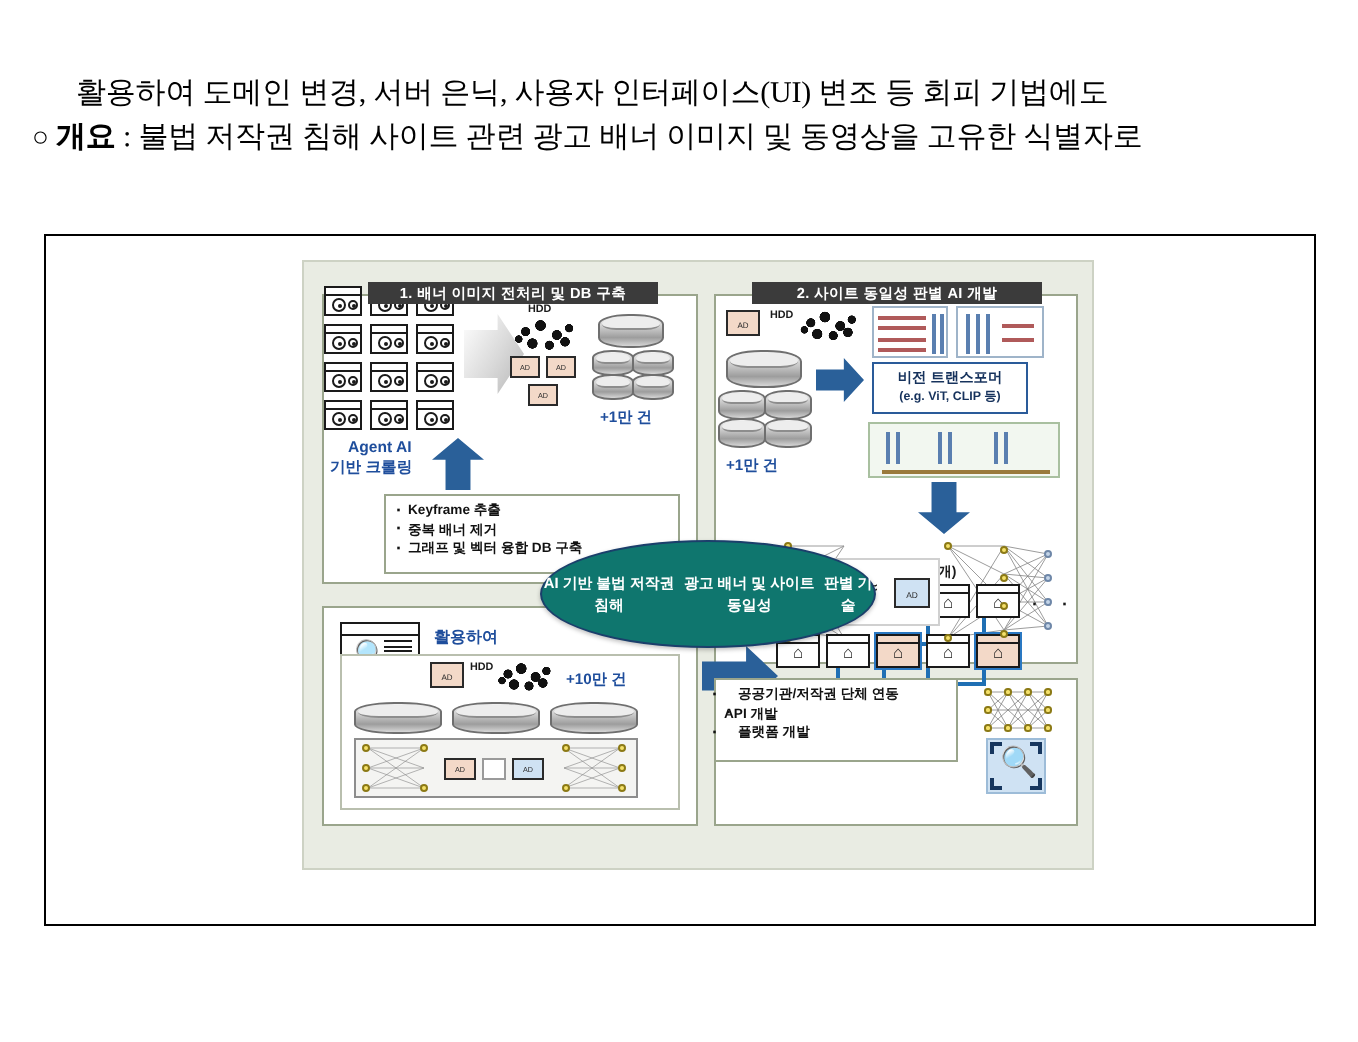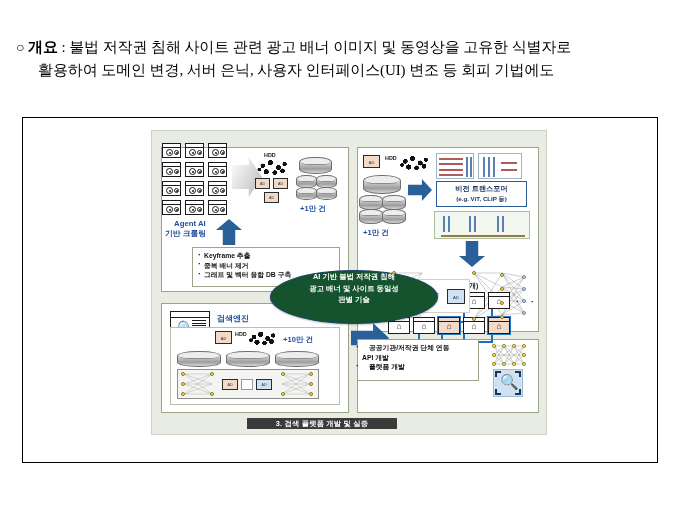--- a/index.html
+++ b/index.html
@@ -298,31 +298,31 @@
   }
 
   
   .center-oval {
     position: absolute;
     left: 118px;
     top: 139px;
     width: 166px;
     height: 52px;
     border-radius: 50%;
-    background: #14532d;
+    background: #0f766e;
     border: 1px solid #1b3f6b;
     color: #ffffff;
     font-family: "Liberation Sans", "DejaVu Sans", sans-serif;
     font-weight: bold;
     font-size: 7.4px;
     line-height: 11.5px;
     text-align: center;
     display: flex;
-    flex-direction: column;
     align-items: center;
+    justify-content: center;
     z-index: 30;
     box-shadow: 0 1px 2px rgba(0,0,0,0.25);
   }
 
   
   .vit-box {
     position: absolute;
     background: #ffffff;
     border: 1.4px solid #2a5b99;
     box-sizing: border-box;
@@ -468,35 +468,36 @@
 </style>
 </head>
 <body>
 
 <div class="section-title-wrap">
   <div class="title-dotted"></div>
 </div>
 
 <div class="body-block">
   <div class="para">
+    <span class="ln indent">활용하여 도메인 변경, 서버 은닉, 사용자 인터페이스(UI) 변조 등 회피 기법에도</span>
     <span class="ln"><span class="bullet-mark">○</span> <span class="lead">개요</span><span> : </span><span>불법 저작권 침해 사이트 관련 광고 배너 이미지 및 동영상을 고유한 식별자로</span></span>
-    <span class="ln indent">활용하여 도메인 변경, 서버 은닉, 사용자 인터페이스(UI) 변조 등 회피 기법에도</span>
   </div>
 </div>
 
 <div class="figure-frame">
 
   <div class="diagram">
 
     <div class="panel panel-1"></div>
     <div class="panel panel-2"></div>
     <div class="panel panel-3"></div>
     <div class="panel panel-4"></div>
 
-    <div class="hdr-bar hdr-3">3. 검색 플랫폼 개발 및 실증</div>
+    <div class="hdr-bar hdr-1">1. 배너 이미지 전처리 및 DB 구축</div>
+    <div class="hdr-bar hdr-2">2. 사이트 동일성 판별 AI 개발</div>
 
     <div class="crawl-grid">
       <div class="crawl-cell win" style="left:0px;  top:0px;">
           <span class="gear" style="left:3px; top:5px; width:7px; height:7px;"></span>
           <span class="gear" style="left:11px; top:6px; width:5px; height:5px;"></span>
         </div>
       <div class="crawl-cell win" style="left:23px; top:0px;">
           <span class="gear" style="left:3px; top:5px; width:7px; height:7px;"></span>
           <span class="gear" style="left:11px; top:6px; width:5px; height:5px;"></span>
         </div>
@@ -596,21 +597,21 @@
       <span class="tf-col" style="left:33px; top:3px; height:20px;"></span>
     </div>
     <div class="tf-strip" style="left:326px; top:22px; width:44px; height:26px;">
       <span class="tf-col" style="left:4px;  top:3px; height:20px;"></span>
       <span class="tf-col" style="left:9px;  top:3px; height:20px;"></span>
       <span class="tf-col" style="left:14px; top:3px; height:20px;"></span>
       <span class="tf-row" style="left:22px; top:8px; width:16px;"></span>
       <span class="tf-row" style="left:22px; top:15px; width:16px;"></span>
     </div>
 
-    <div class="vit-box" style="left:284px; top:50px; width:91px; height:26px;">
+    <div class="vit-box" style="left:284px; top:50px; width:78px; height:26px;">
       <span>비전 트랜스포머</span>
       <span class="sub">(e.g. ViT, CLIP 등)</span>
     </div>
 
     <div class="tf-strip" style="left:282px; top:80px; width:96px; height:28px; background:#f2f7f0; border-color:#a9c0a0;">
       <span class="tf-col" style="left:8px;  top:4px; height:16px; background:#cfe0f0;"></span>
       <span class="tf-col" style="left:13px; top:4px; height:16px; background:#cfe0f0;"></span>
       <span class="tf-col" style="left:34px; top:4px; height:16px; background:#cfe0f0;"></span>
       <span class="tf-col" style="left:39px; top:4px; height:16px; background:#cfe0f0;"></span>
       <span class="tf-col" style="left:62px; top:4px; height:16px; background:#cfe0f0;"></span>
@@ -666,21 +667,21 @@
       <span class="se-lines">
           <i></i>
           <i></i>
           <i></i>
           <i></i>
           <i></i>
           <i></i>
         </span>
       <span style="position:absolute; left:6px; top:10px; font-size:14px; line-height:1; color:#1a1a1a;">🔍</span>
     </div>
-    <div class="label-blue" style="left:65px; top:182px; font-size:8px;">검색엔진</div>
+    <div class="label-blue" style="left:65px; top:182px; font-size:8px;">활용하여</div>
 
     <div style="position:absolute; left:18px; top:196px; width:170px; height:78px; background:#ffffff; border:1px solid #b9bfae; box-sizing:border-box;"></div>
 
     <div class="ad-thumb" style="left:63px; top:200px; width:17px; height:13px; font-size:4px; line-height:13px;">AD</div>
     <div class="label-tiny" style="left:83px; top:200px;">HDD</div>
     <div class="hash-blob" style="left:96px; top:200px; width:30px; height:15px;"></div>
     <div class="label-blue" style="left:131px; top:204px;">+10만 건</div>
 
     <div class="cyl" style="left:25px; top:220px; width:44px; height:16px;"></div>
     <div class="cyl" style="left:74px; top:220px; width:44px; height:16px;"></div>

